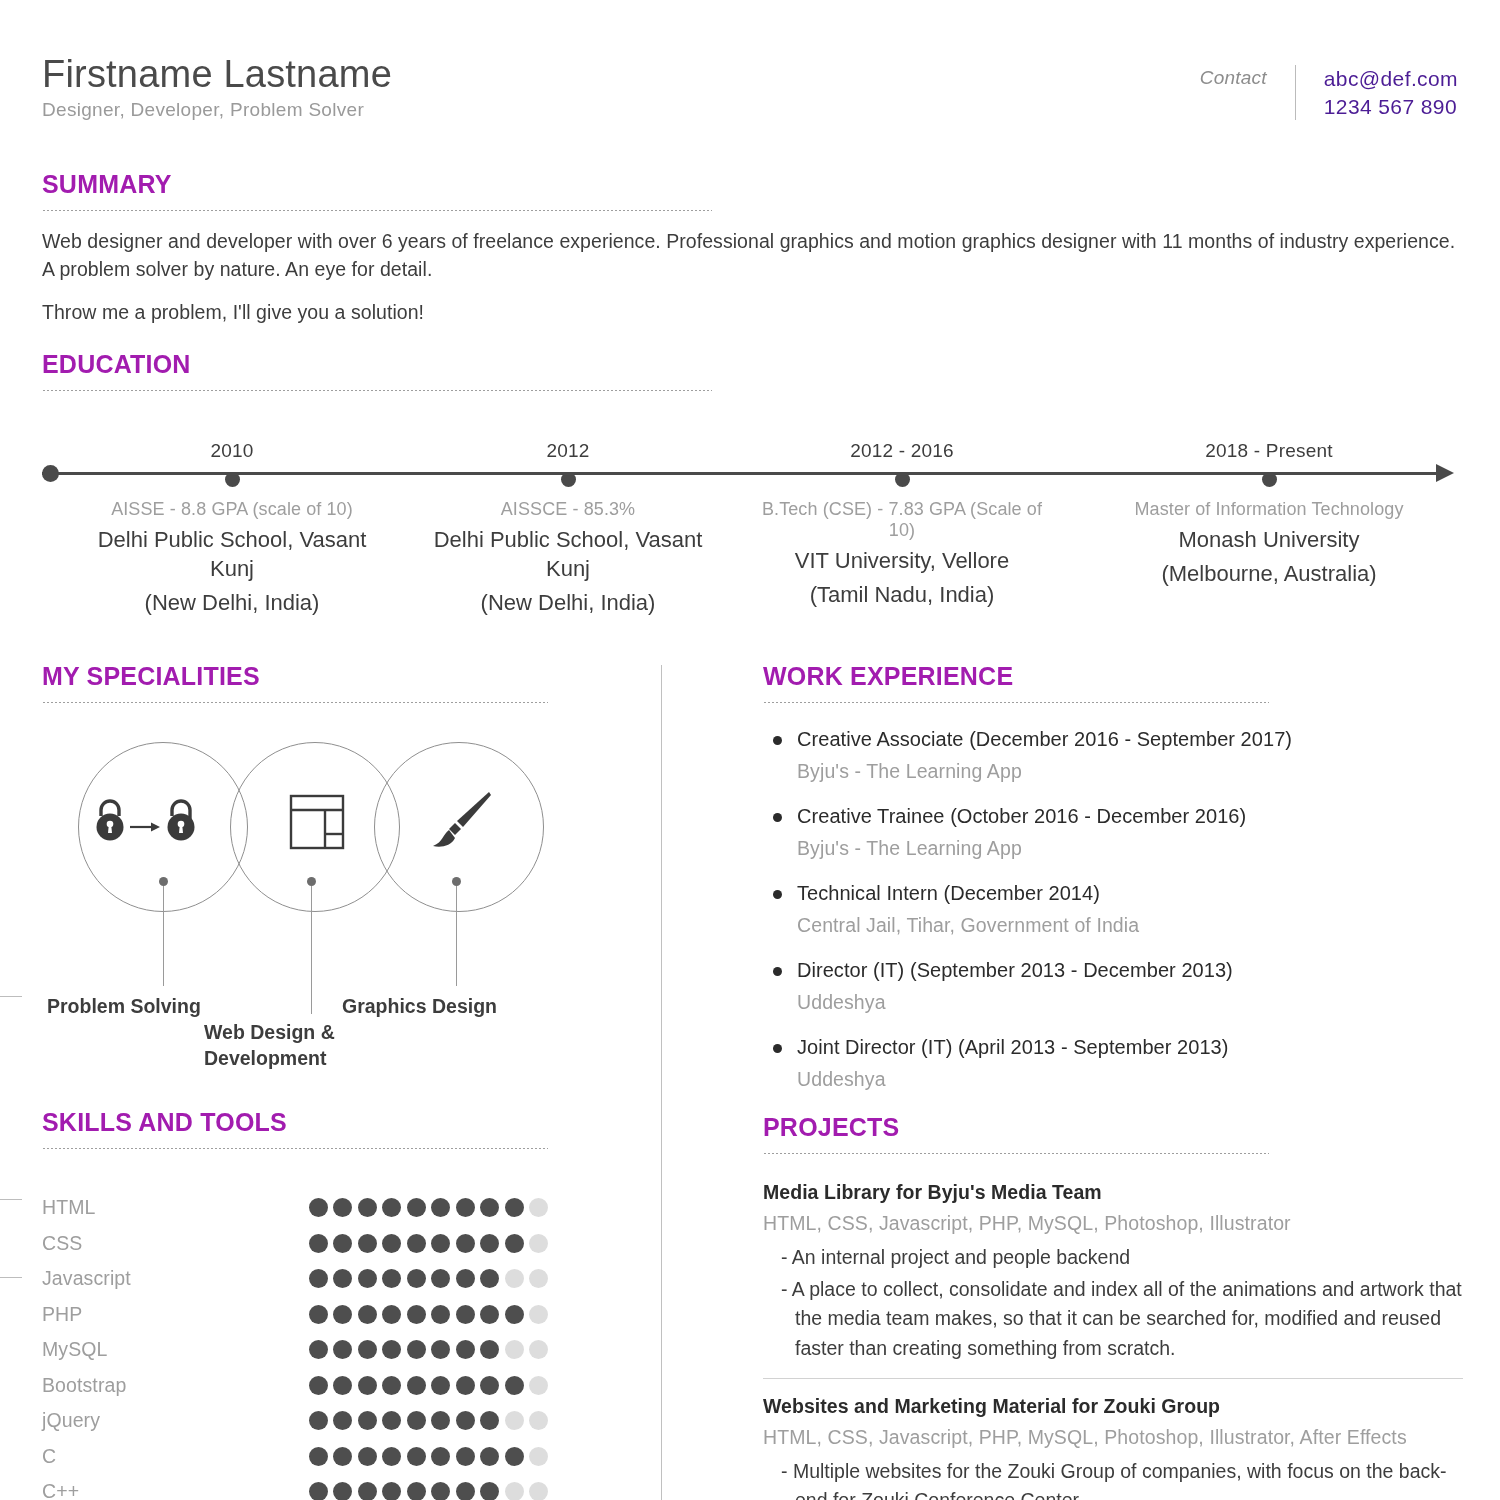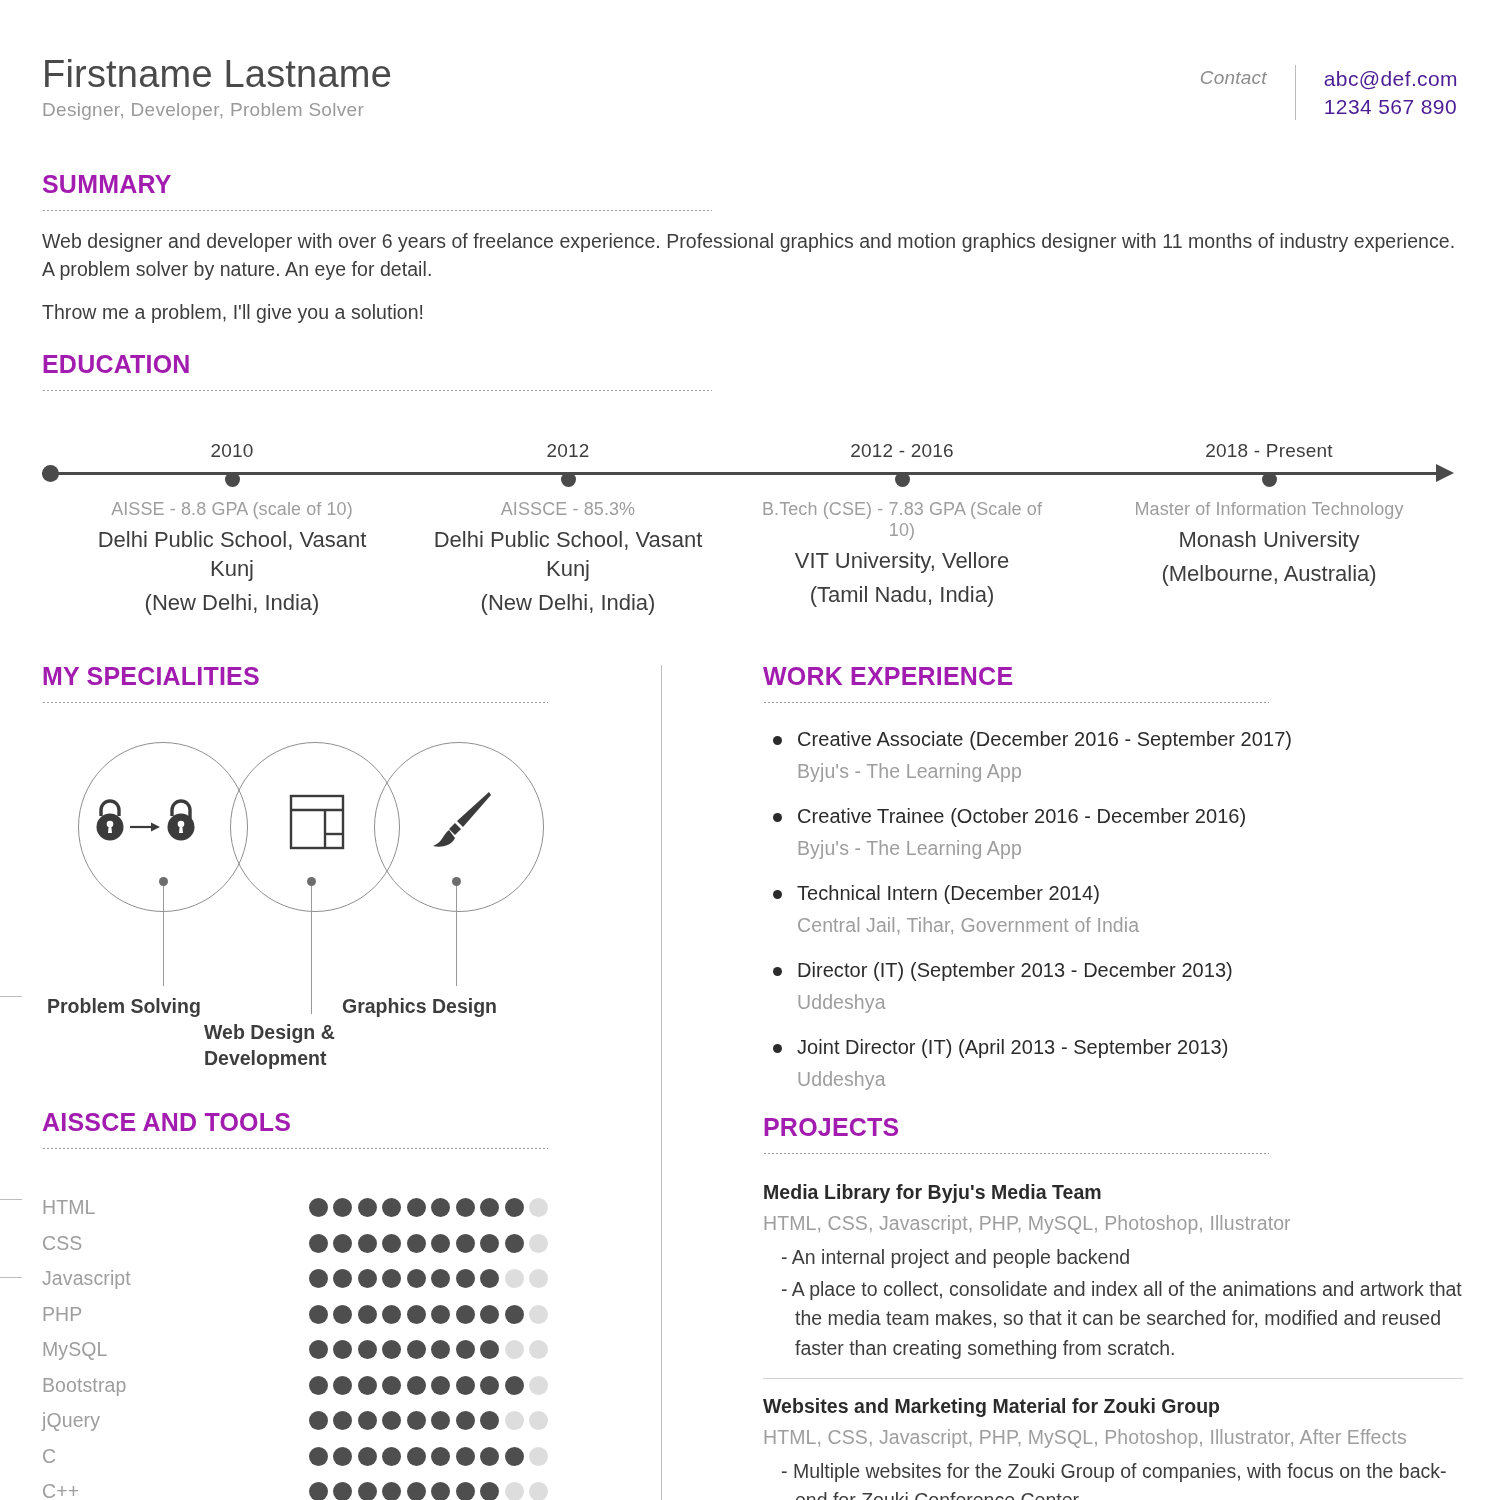--- a/index.html
+++ b/index.html
@@ -273,21 +273,21 @@
         <div>Web Design &amp;</div>
         <div>Development</div>
       </div>
 
       <div class="venn-dot" style="left:410px; top:135px;"></div>
       <div class="venn-stem" style="left:414px; top:144px; height:100px;"></div>
       <div class="venn-label" style="left:300px; top:252px;">Graphics Design</div>
     </div>
 
     <div style="margin-top:76px;">
-      <div class="sec-title">AISSCE AND TOOLS</div>
+      <div class="sec-title">SKILLS AND TOOLS</div>
       <div class="dotted"></div>
       <div class="skills-wrap" id="skills-list">
           <div class="skill-row">
             <div class="skill-name">HTML</div>
             <div class="dots">
               <div class="dot on"></div>
               <div class="dot on"></div>
               <div class="dot on"></div>
               <div class="dot on"></div>
               <div class="dot on"></div>

